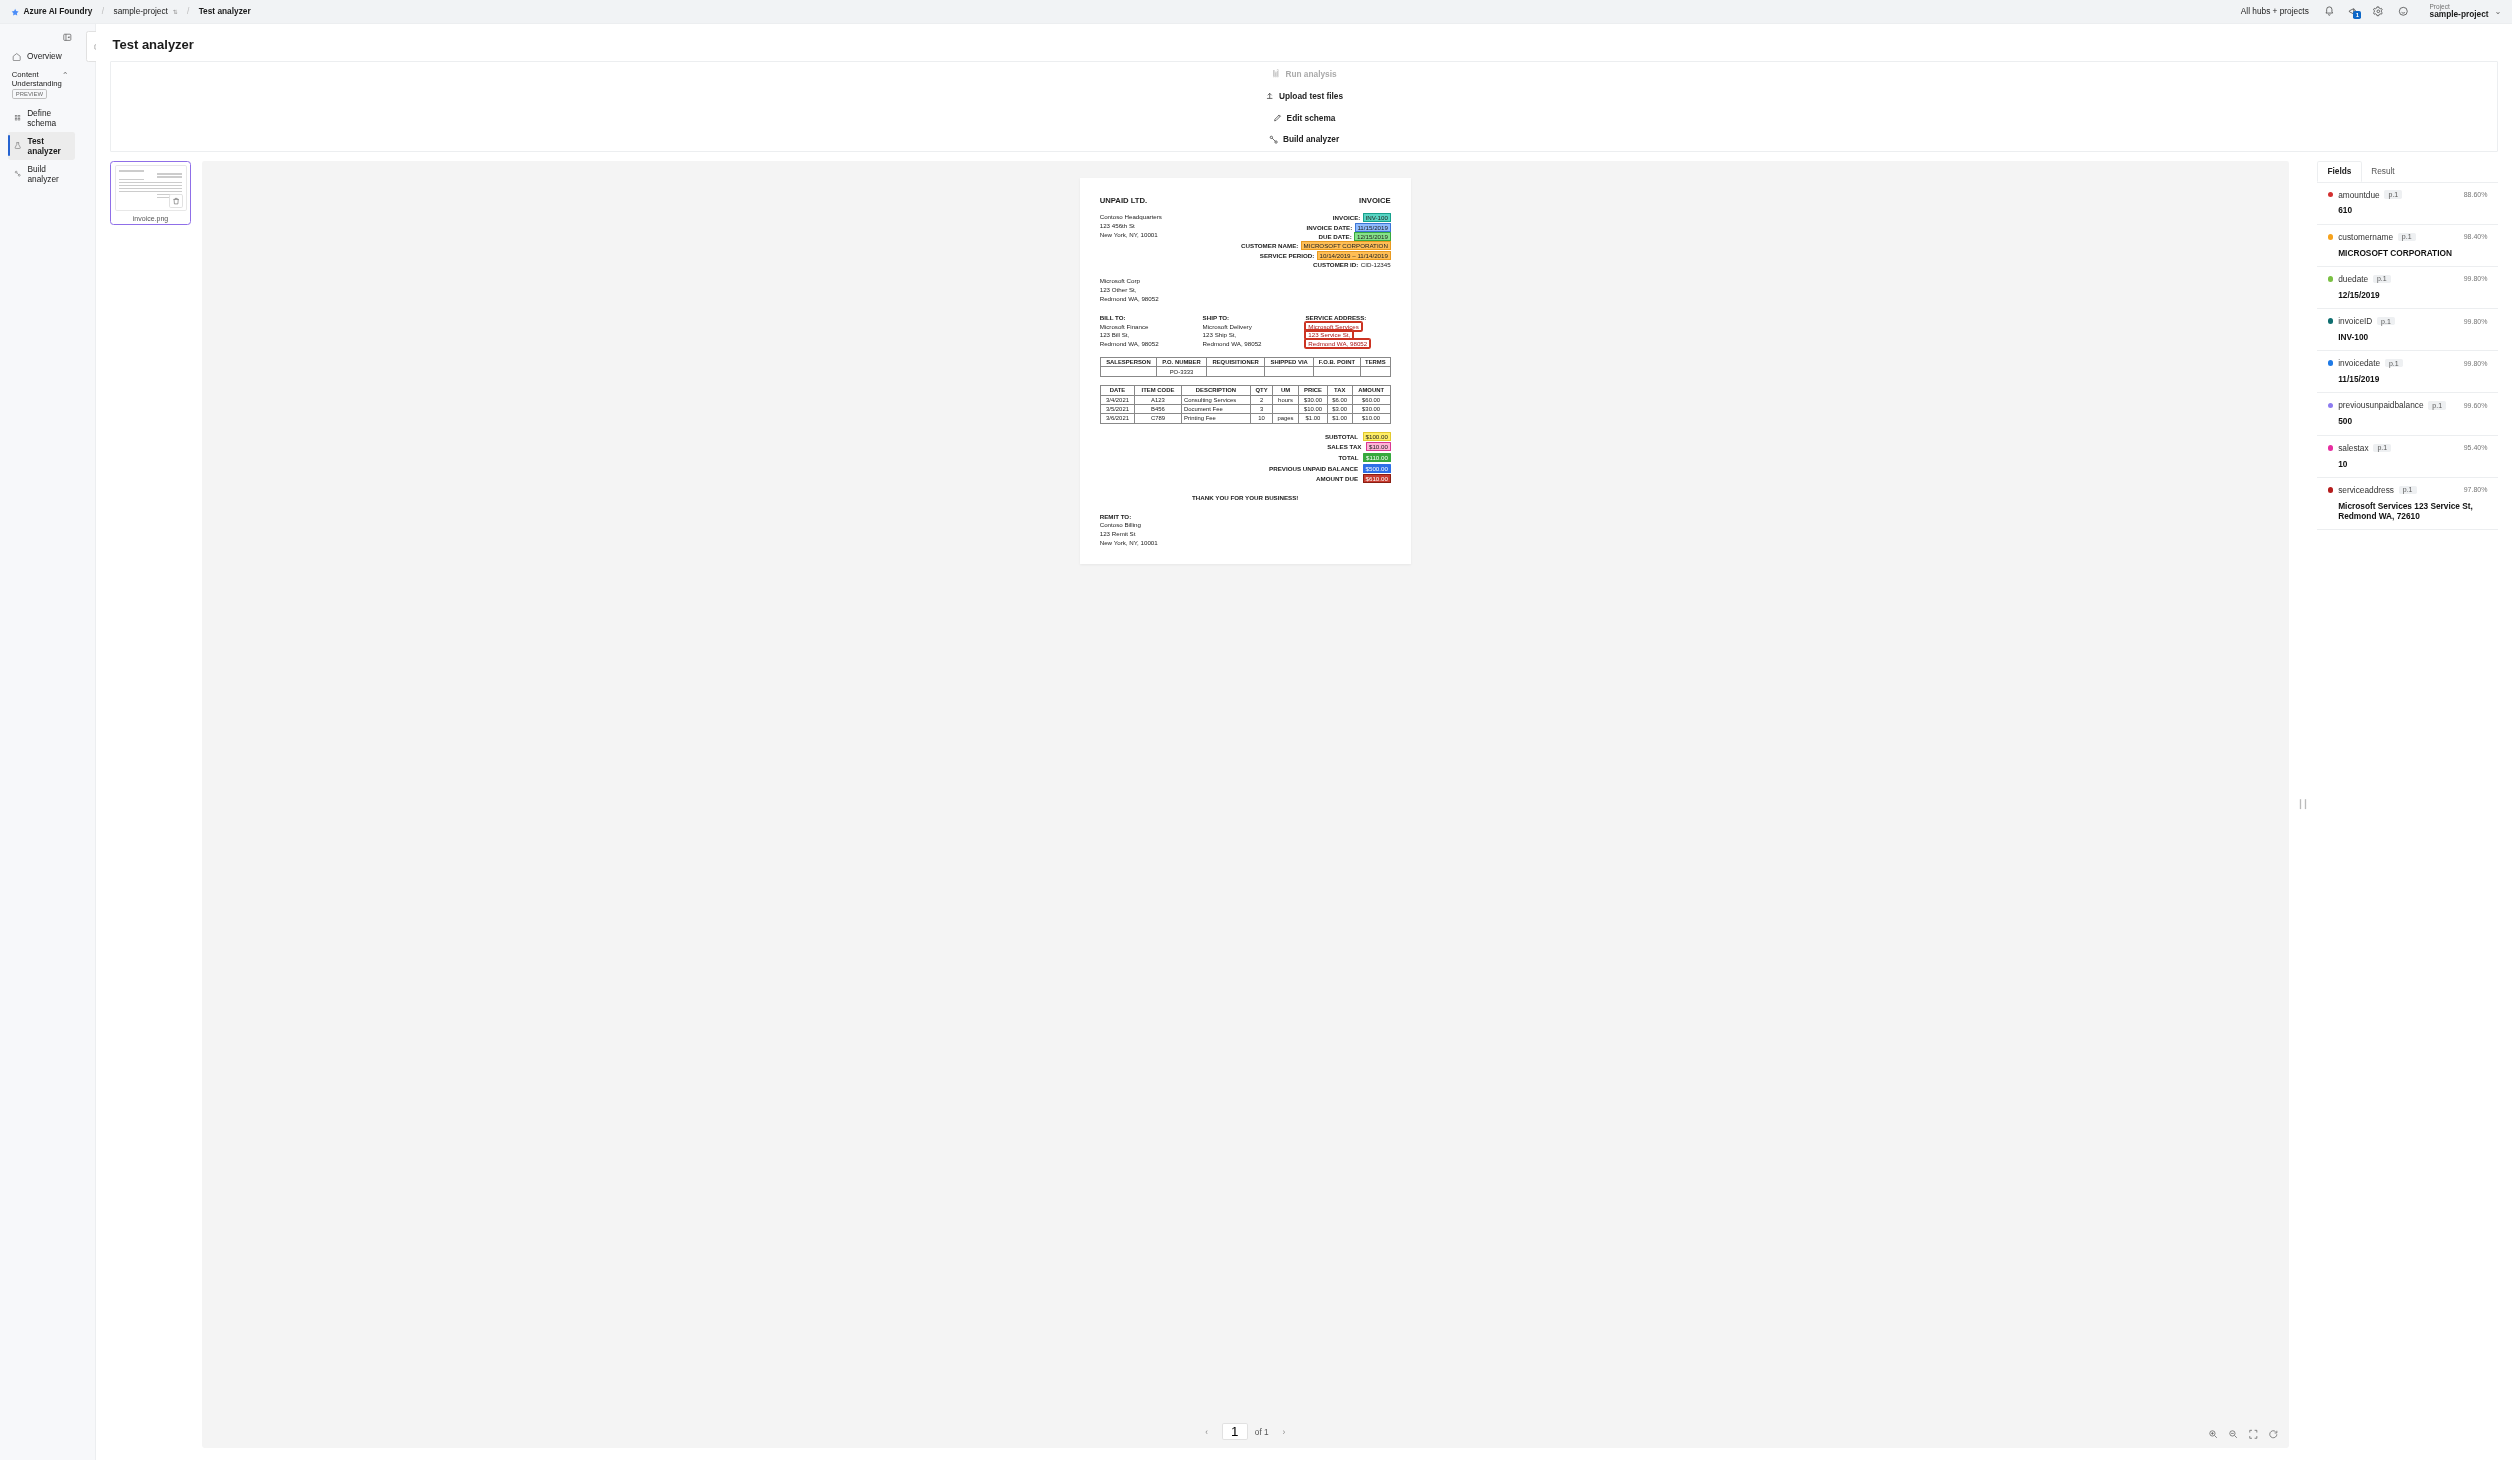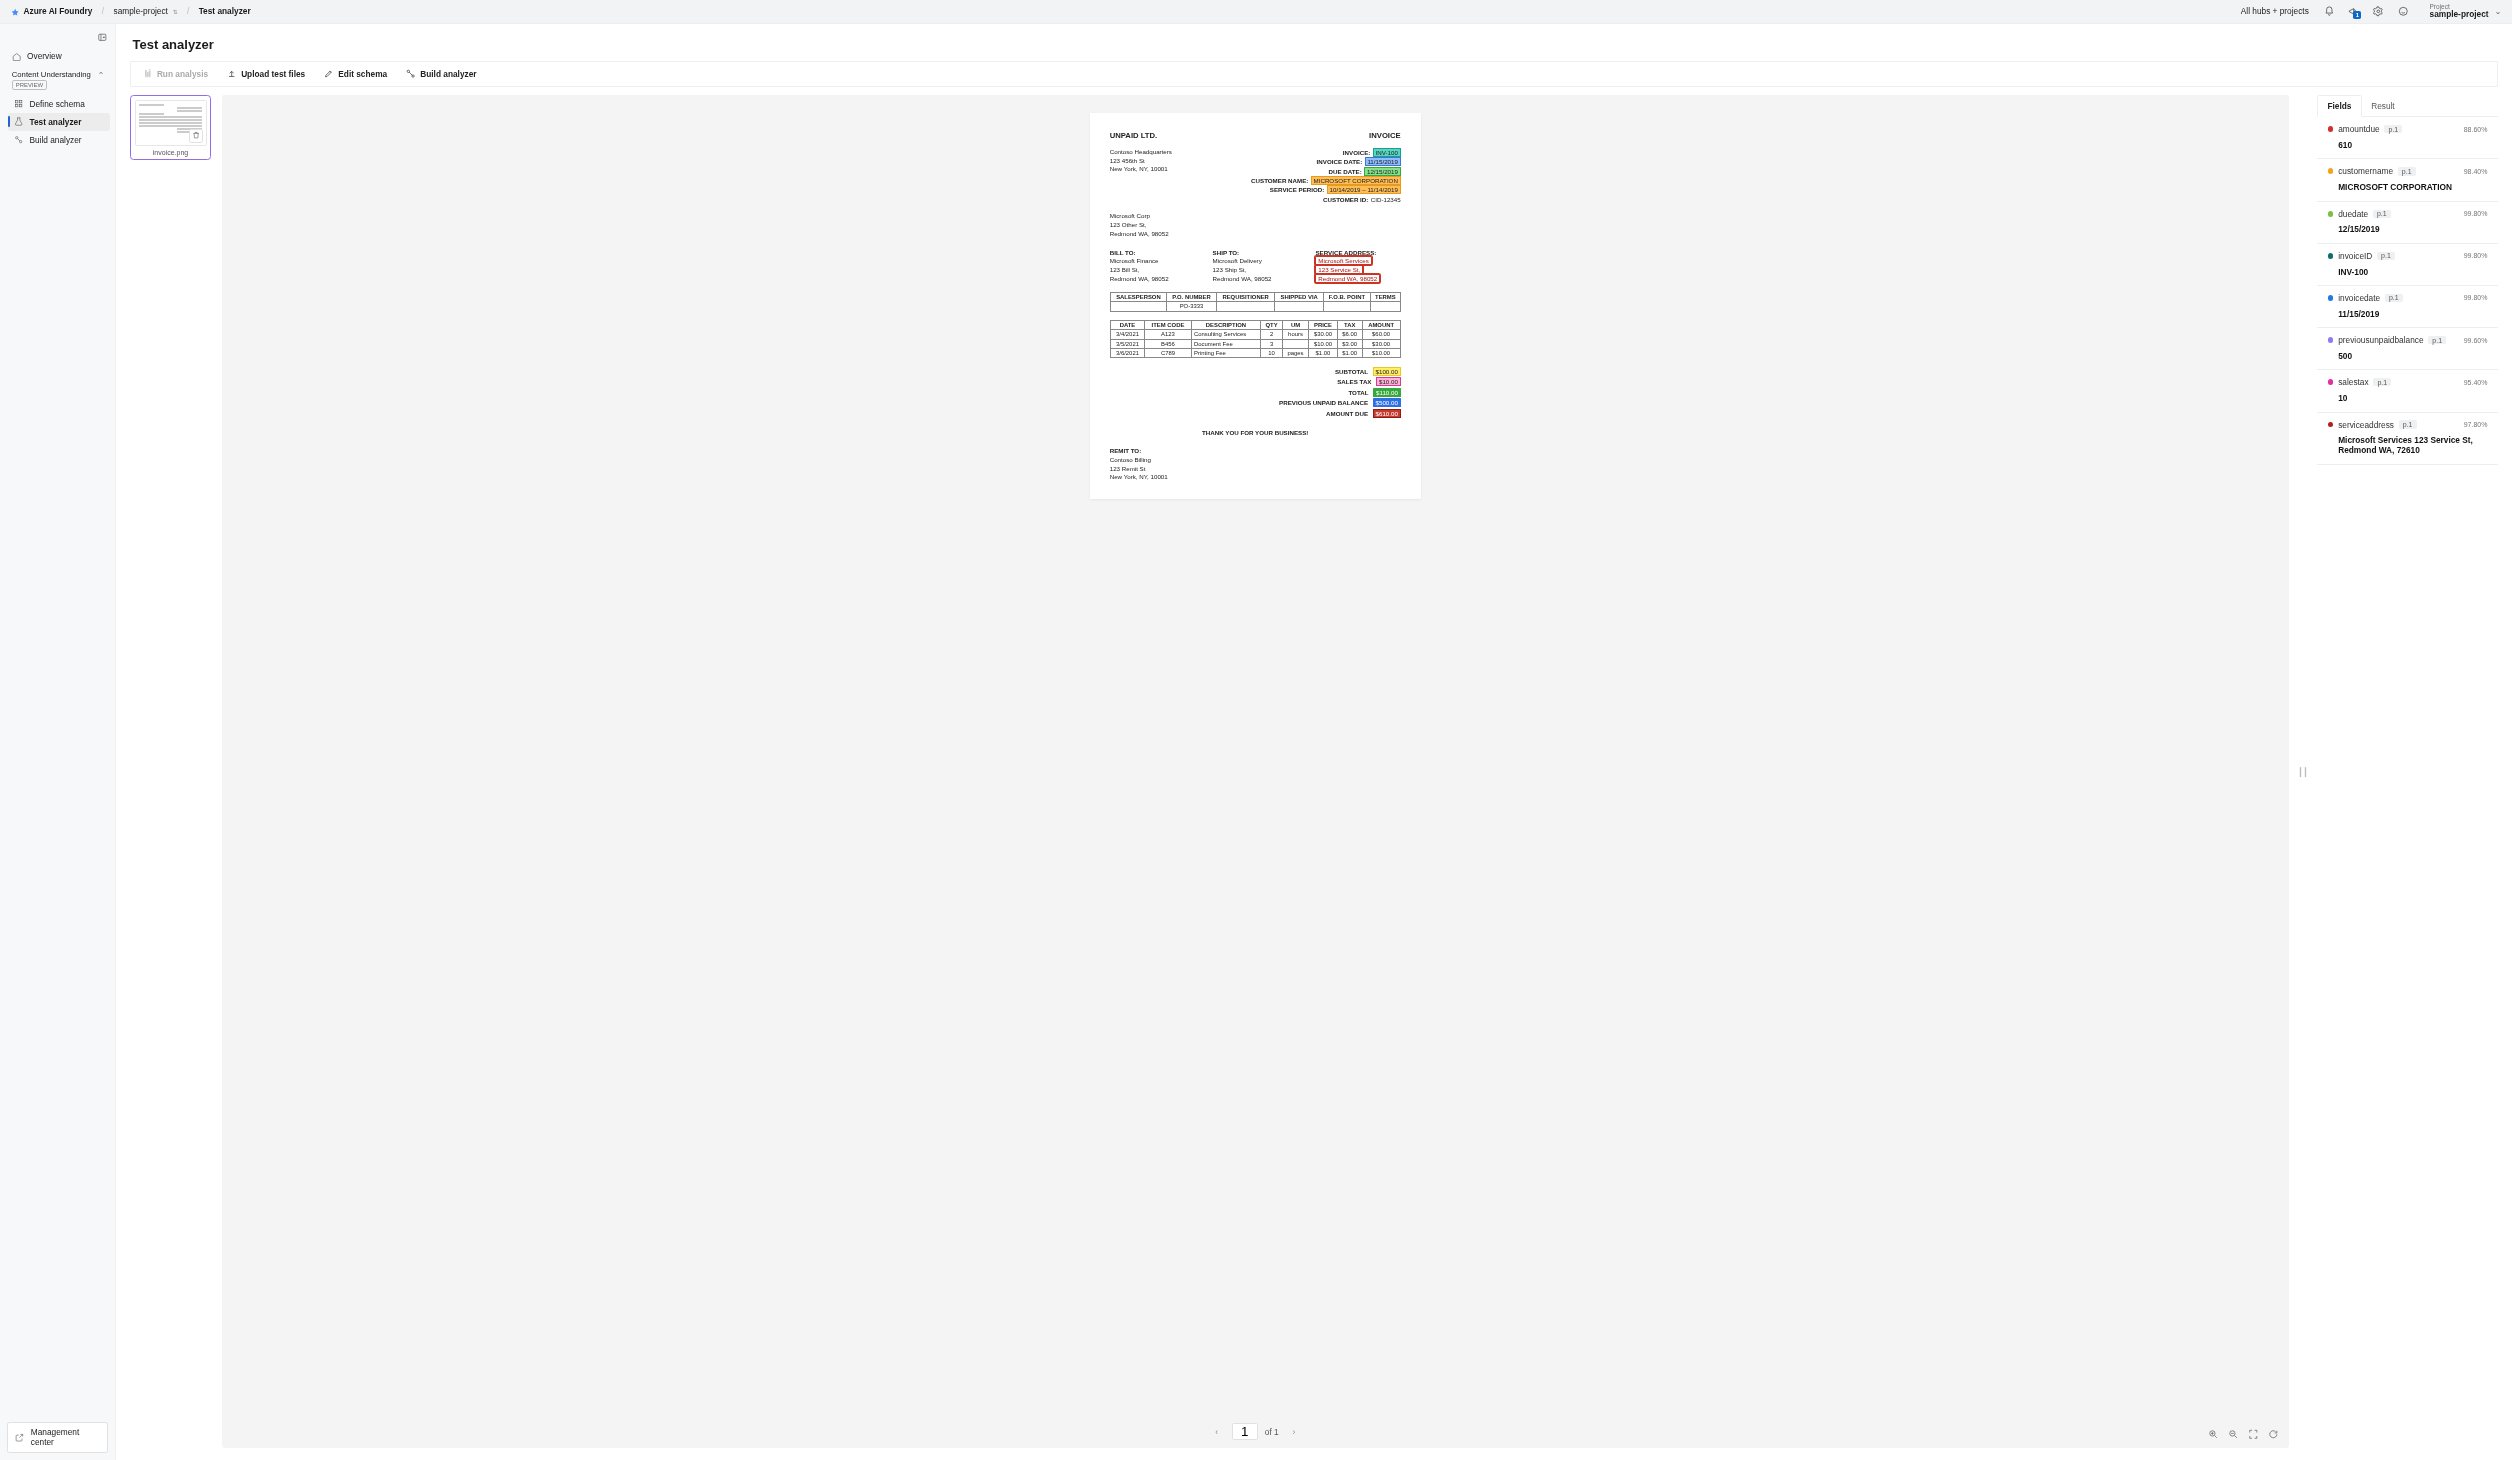--- a/index.html
+++ b/index.html
@@ -48,42 +48,42 @@
     position:absolute;bottom:1.8px;right:1.8px;width:8.3px;height:8.3px;border-radius:1.8px;
     background:#0d67c7;color:#fff;font-size:5.9px;font-weight:600;
     display:flex;align-items:center;justify-content:center;
   }
   .project-picker{display:flex;align-items:center;gap:5.9px;padding-left:10.6px;cursor:pointer;}
   .project-picker .lbl{font-size:6.5px;color:var(--text-soft);line-height:1.1;}
   .project-picker .val{font-weight:600;line-height:1.1;}
   .project-picker .chev{color:#666;}
   
   .shell{display:flex;height:calc(100% - 23.6px);}
-  .sidebar{width:116px;background:var(--bg-sidebar);border-right:0.6px solid var(--border-light);display:flex;flex-direction:column;}
+  .sidebar{width:96px;background:var(--bg-sidebar);border-right:0.6px solid var(--border-light);display:flex;flex-direction:row;}
   .sidebar-inner{flex:1;padding:5.9px 4.7px 5.9px 5.9px;}
   .collapse-btn{display:flex;justify-content:flex-end;padding:2.4px 2.4px 4.7px;}
   .collapse-btn svg{width:10.6px;height:10.6px;stroke:#555;}
   .nav-item{display:flex;align-items:center;gap:5.9px;padding:4.1px 5.9px;border-radius:2.4px;cursor:pointer;color:var(--text);}
   .nav-item svg{width:9.4px;height:9.4px;stroke:#555;fill:none;}
   .nav-item.selected{background:var(--bg-selected);font-weight:600;position:relative;}
   .nav-item.selected::before{content:"";position:absolute;left:0;top:3.5px;bottom:3.5px;width:1.8px;background:#2563d1;border-radius:1.2px;}
   .nav-group-head{display:flex;align-items:flex-start;justify-content:space-between;padding:4.7px 5.9px 2.4px;color:var(--text);cursor:pointer;}
   .nav-group-head .title{font-size:7.7px;}
   .nav-preview-chip{display:inline-block;font-size:5.9px;border:0.6px solid #bfbfbf;border-radius:1.8px;padding:0.6px 3px;margin-top:1.2px;color:#6a6a6a;}
   .nav-sub{padding-left:2.4px;padding-top:2.4px;}
   .sidebar-footer{padding:7px;}
   .mgmt-btn{display:flex;align-items:center;gap:7px;border:0.6px solid var(--border);border-radius:2.4px;background:#fff;padding:4.7px 7px;cursor:pointer;}
   .mgmt-btn svg{width:9.4px;height:9.4px;stroke:#555;}
   
   .main{flex:1;display:flex;flex-direction:column;background:#fff;min-width:0;}
   .page-title{font-size:13px;font-weight:700;padding:13px 16.5px 9.4px;}
   .action-bar{
     margin:0 14px 8.3px;display:flex;align-items:center;
     border:0.6px solid var(--border-light);border-radius:1px;
-    background:#fff;padding:2.4px 3.5px;gap:2.4px;
+    background:#fff;padding:2.4px 3.5px;gap:2.4px;flex-direction:column;
   }
   .action{display:flex;align-items:center;gap:4.7px;padding:4.7px 8.3px;border-radius:1.8px;cursor:pointer;font-weight:600;color:#222;}
   .action svg{width:9.4px;height:9.4px;stroke:#333;fill:none;}
   .action.disabled{color:#aaa;cursor:default;}
   .action.disabled svg{stroke:#bbb;}
   
   .workarea{flex:1;display:flex;gap:10.6px;padding:0 14px 11.8px;min-height:0;}
   .thumb-col{width:81px;flex:none;}
   .thumb-card{border:1.2px solid var(--selected-border);border-radius:3.5px;padding:3.5px 3.5px 2.4px;background:#fff;position:relative;}
   .thumb-dot{position:absolute;top:5.9px;left:5.9px;width:7px;height:7px;border-radius:50%;background:#f3b12f;}

